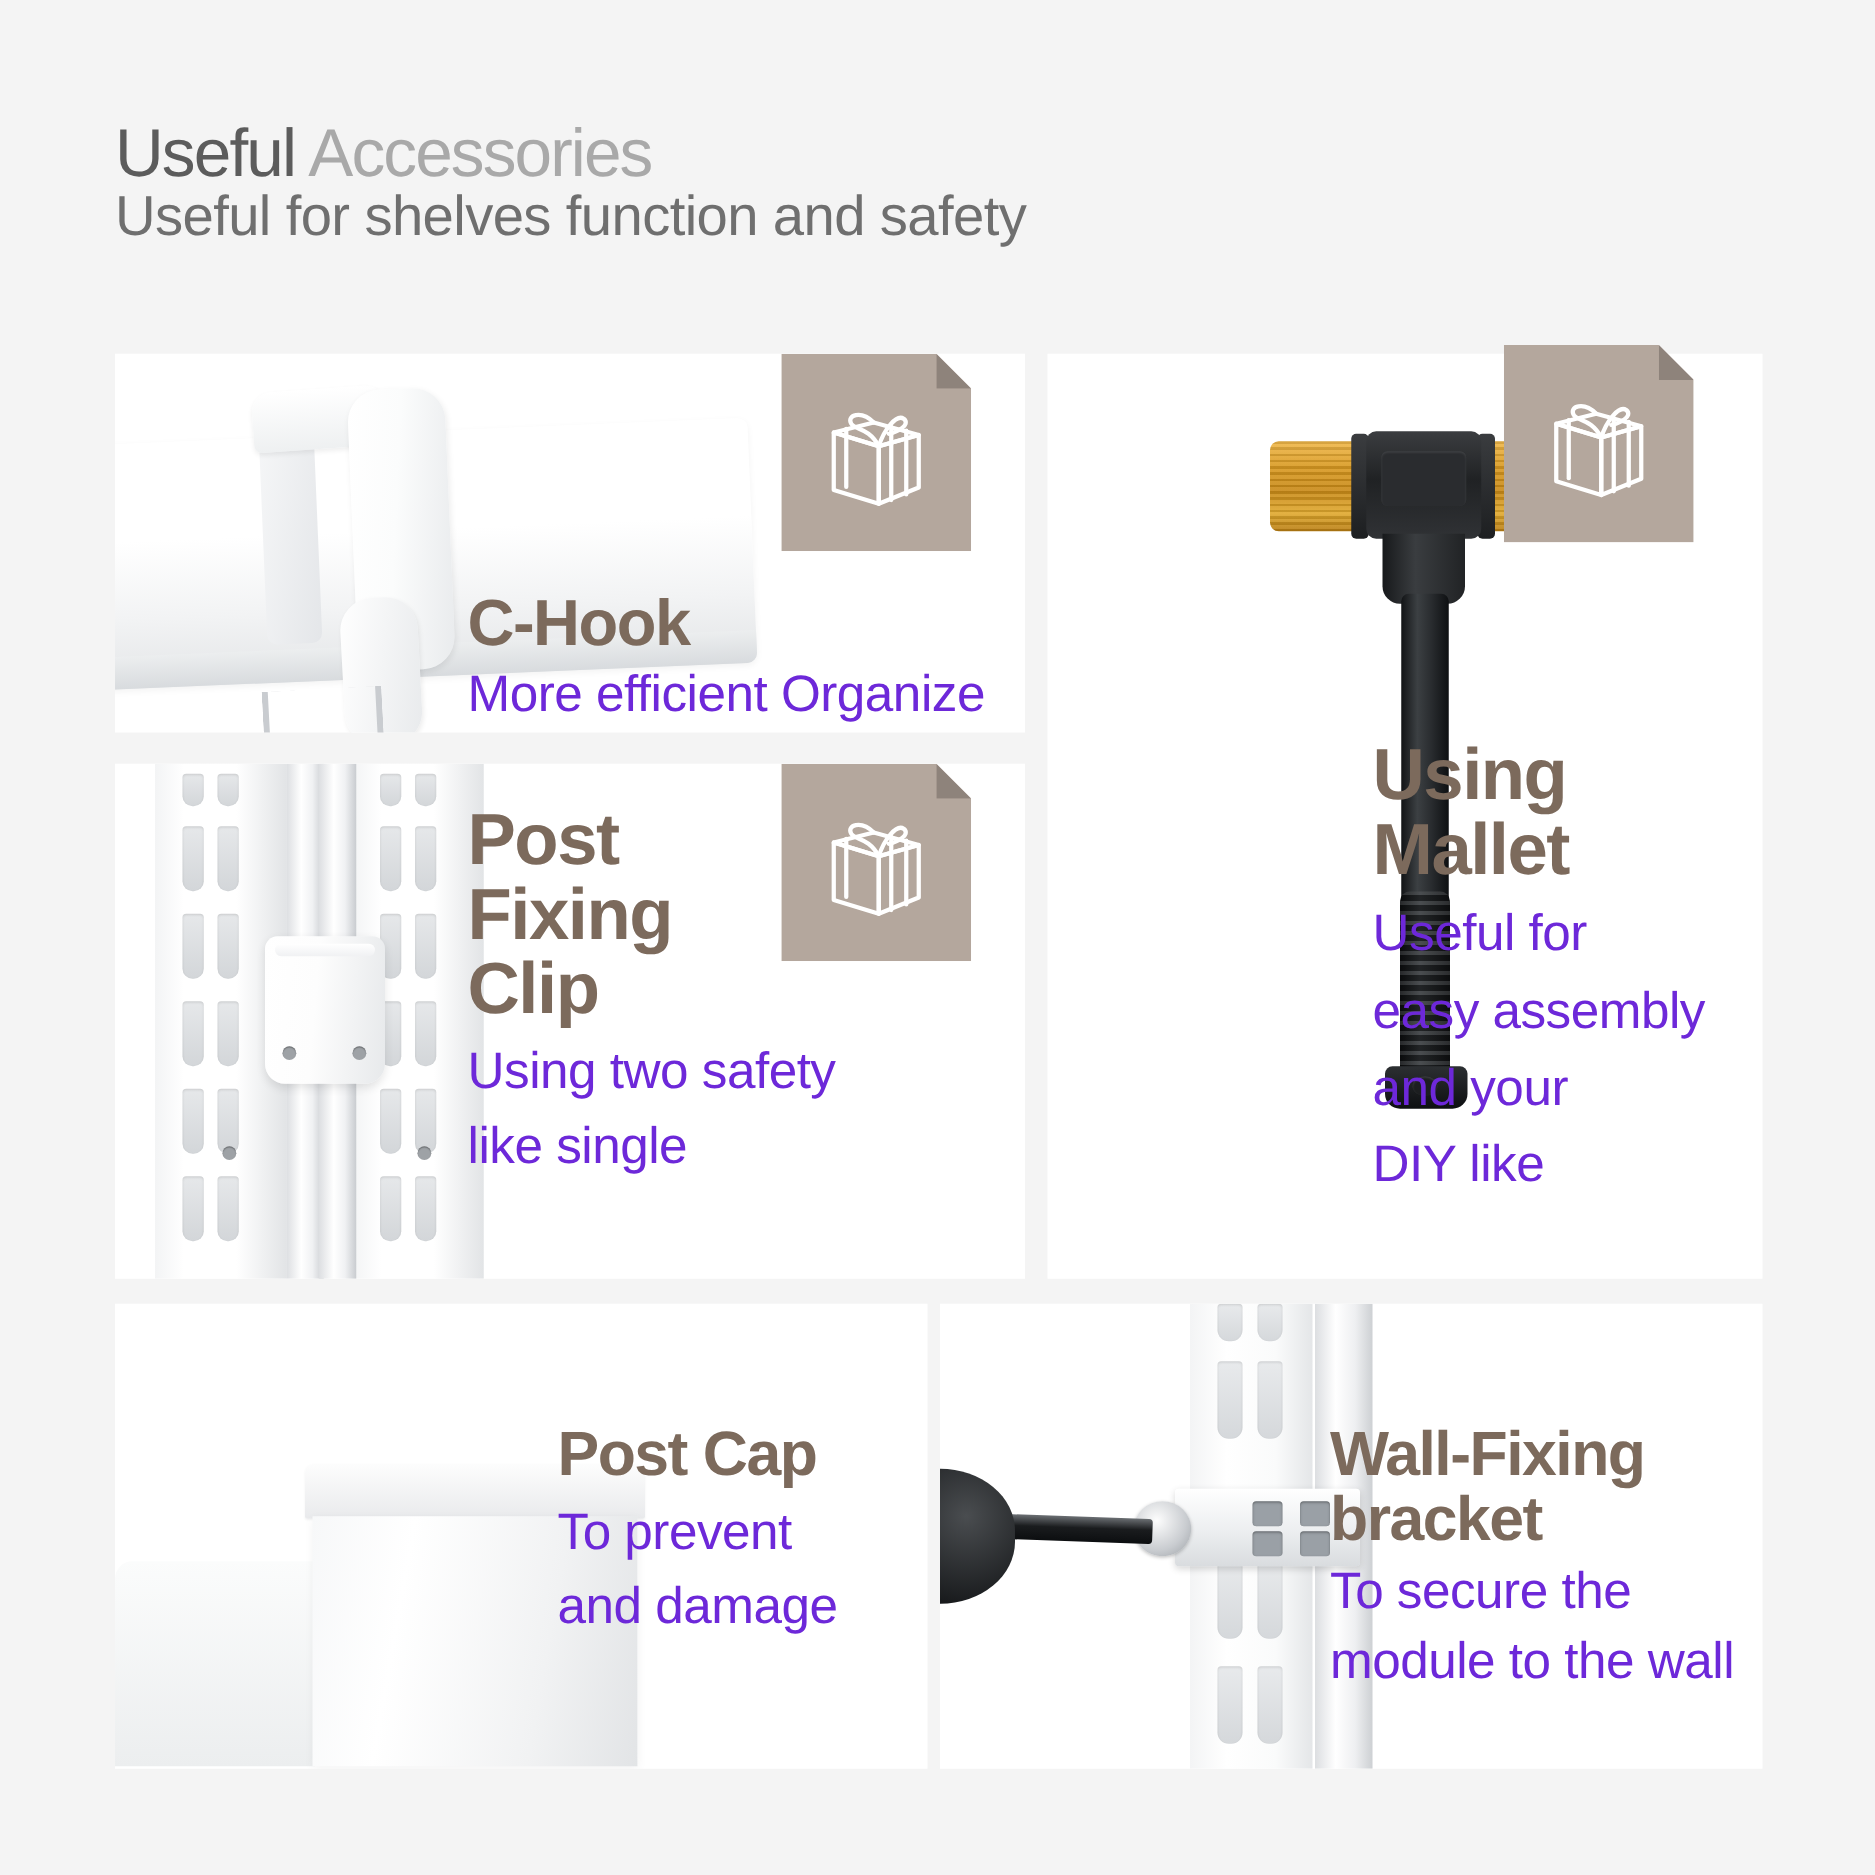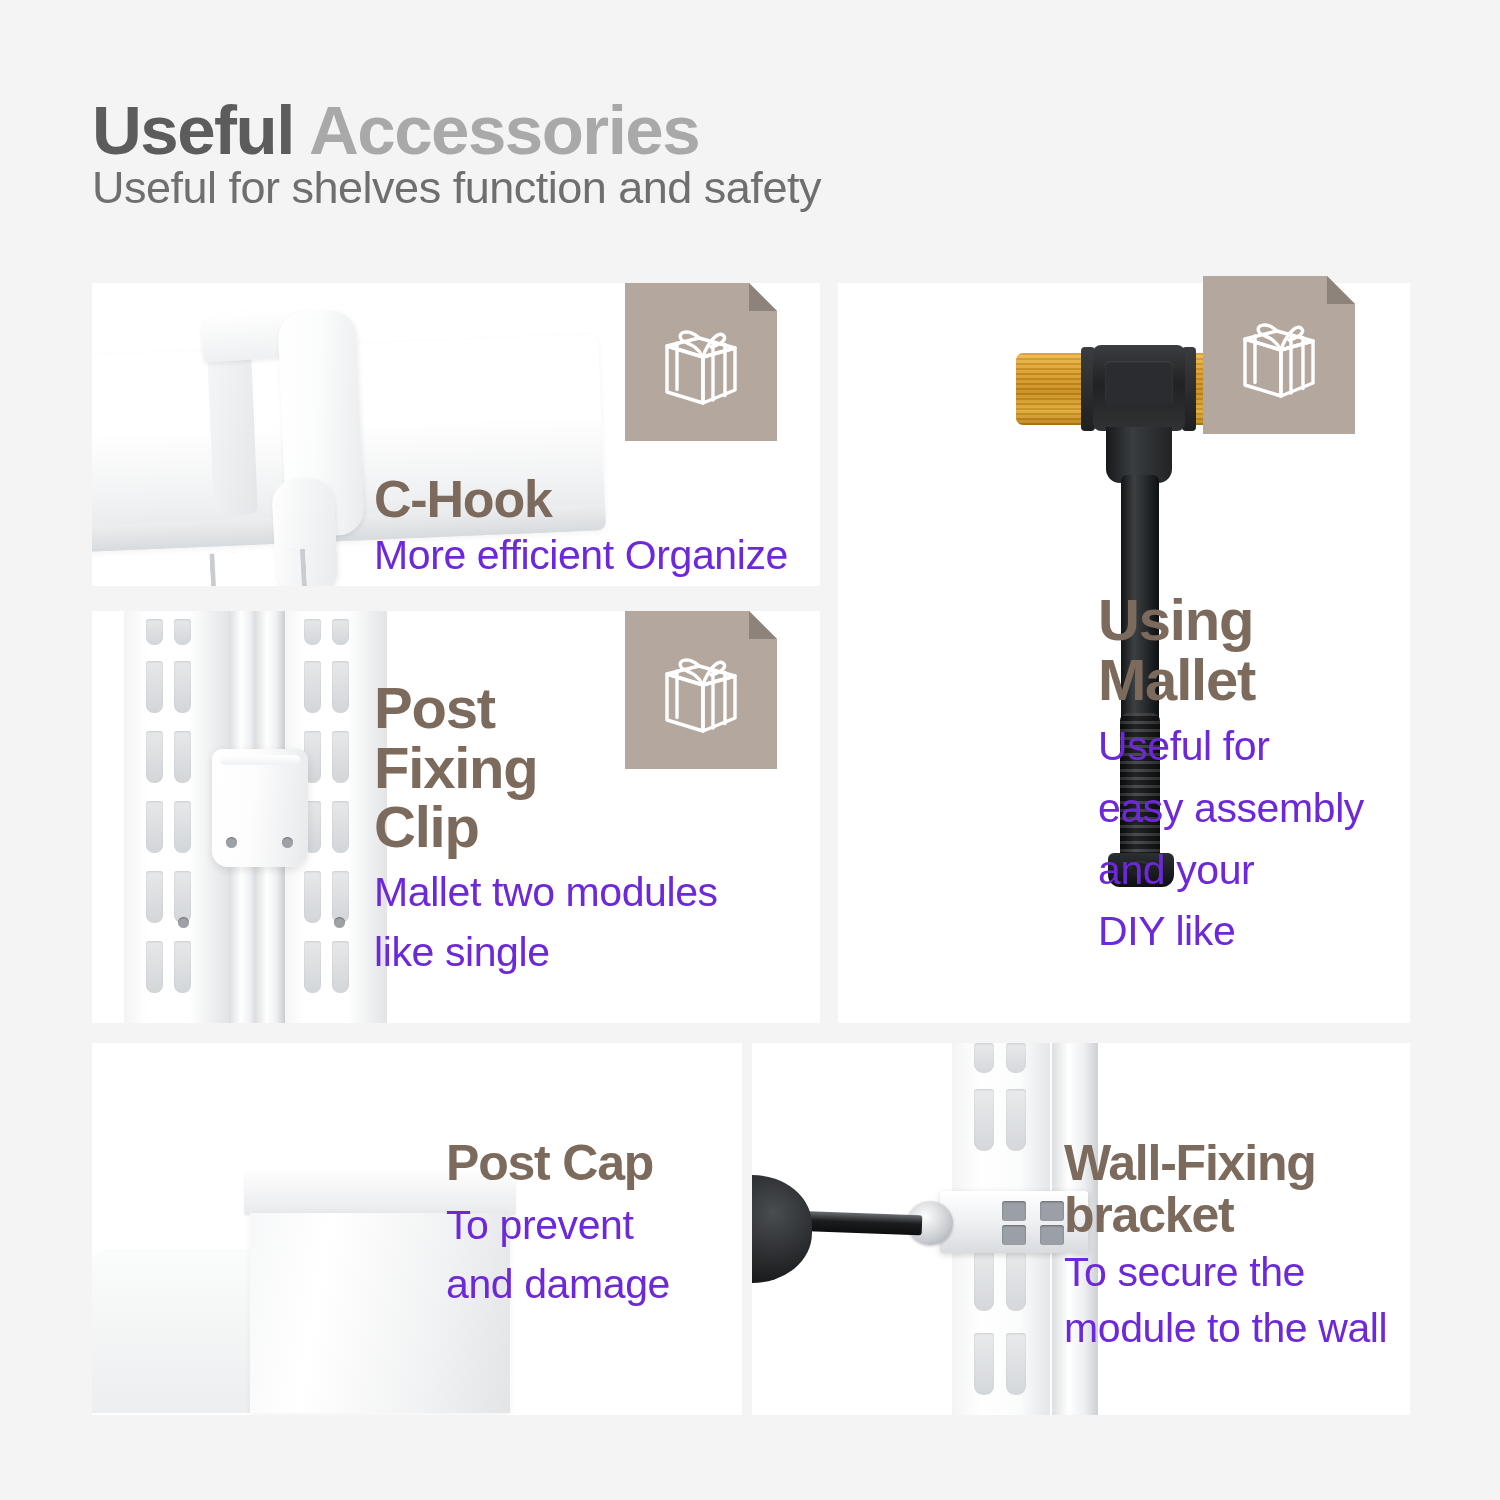--- a/index.html
+++ b/index.html
@@ -7,21 +7,21 @@
   body {
     background:#f4f4f4;
     font-family:"Liberation Sans", sans-serif;
     -webkit-font-smoothing:antialiased;
   }
 
   .page { position:relative; width:1500px; height:1500px; overflow:hidden; }
 
   
   .header { position:absolute; left:92px; top:96px; }
-  .title { font-size:69px; font-weight:bold; letter-spacing:-1.5px; line-height:1.0; }
+  .title { font-size:54px; font-weight:normal; letter-spacing:-1.5px; line-height:1.0; }
   .title .t1 { color:#5c5c5c; }
   .title .t2 { color:#a9a9a9; }
   .subtitle { font-size:45px; color:#6f6f6f; letter-spacing:-0.5px; line-height:1.0; }
 
   
   .card {
     position:absolute;
     background:#ffffff;
     overflow:hidden;
   }
@@ -52,21 +52,21 @@
 
   
   .txt { position:absolute; }
   .h { color:#7c6a5c; font-weight:bold; letter-spacing:-1.2px; line-height:1.03; }
   .b { color:#6d28d9; letter-spacing:-0.4px; line-height:1.16; }
 
   #txt-chook  { left:374px; top:437px; }
   #txt-chook .h { font-size:52px;margin-top:36px; }
   #txt-chook .b { font-size:41px; margin-top:5px; }
 
-  #txt-clip   { left:374px; top:678px; }
+  #txt-clip   { left:374px; top:642px; }
   #txt-clip .h { font-size:58px; }
   #txt-clip .b { font-size:41px; margin-top:12px; }
 
   #txt-mallet { left:1098px; top:590px; }
   #txt-mallet .h { font-size:58px; }
   #txt-mallet .b { font-size:41px; margin-top:14px; }
 
   #txt-cap    { left:446px; top:1138px; }
   #txt-cap .h { font-size:50px; }
   #txt-cap .b { font-size:41px; margin-top:12px; }
@@ -366,21 +366,21 @@
         <path d="M44 22 C34 12, 22 16, 26 23 C29 28, 40 26, 48 41"></path>
         <path d="M48 41 C52 28, 62 15, 68 19 C74 24, 62 30, 56 31"></path>
       </g>
     </svg>
   </div>
 
   <div class="txt" id="txt-clip">
     <div class="h">Post</div>
     <div class="h">Fixing</div>
     <div class="h">Clip</div>
-    <div class="b">Mallet two modules</div>
+    <div class="b">Using two safety</div>
     <div class="b">like single</div>
   </div>
 
   <div class="card" id="card-mallet">
     <div class="photo">
       <div class="m-face" id="m-face-l"></div>
       <div class="m-face" id="m-face-r"></div>
       <div class="m-collar" id="m-collar-l"></div>
       <div class="m-collar" id="m-collar-r"></div>
       <div class="m-head-center"></div>

